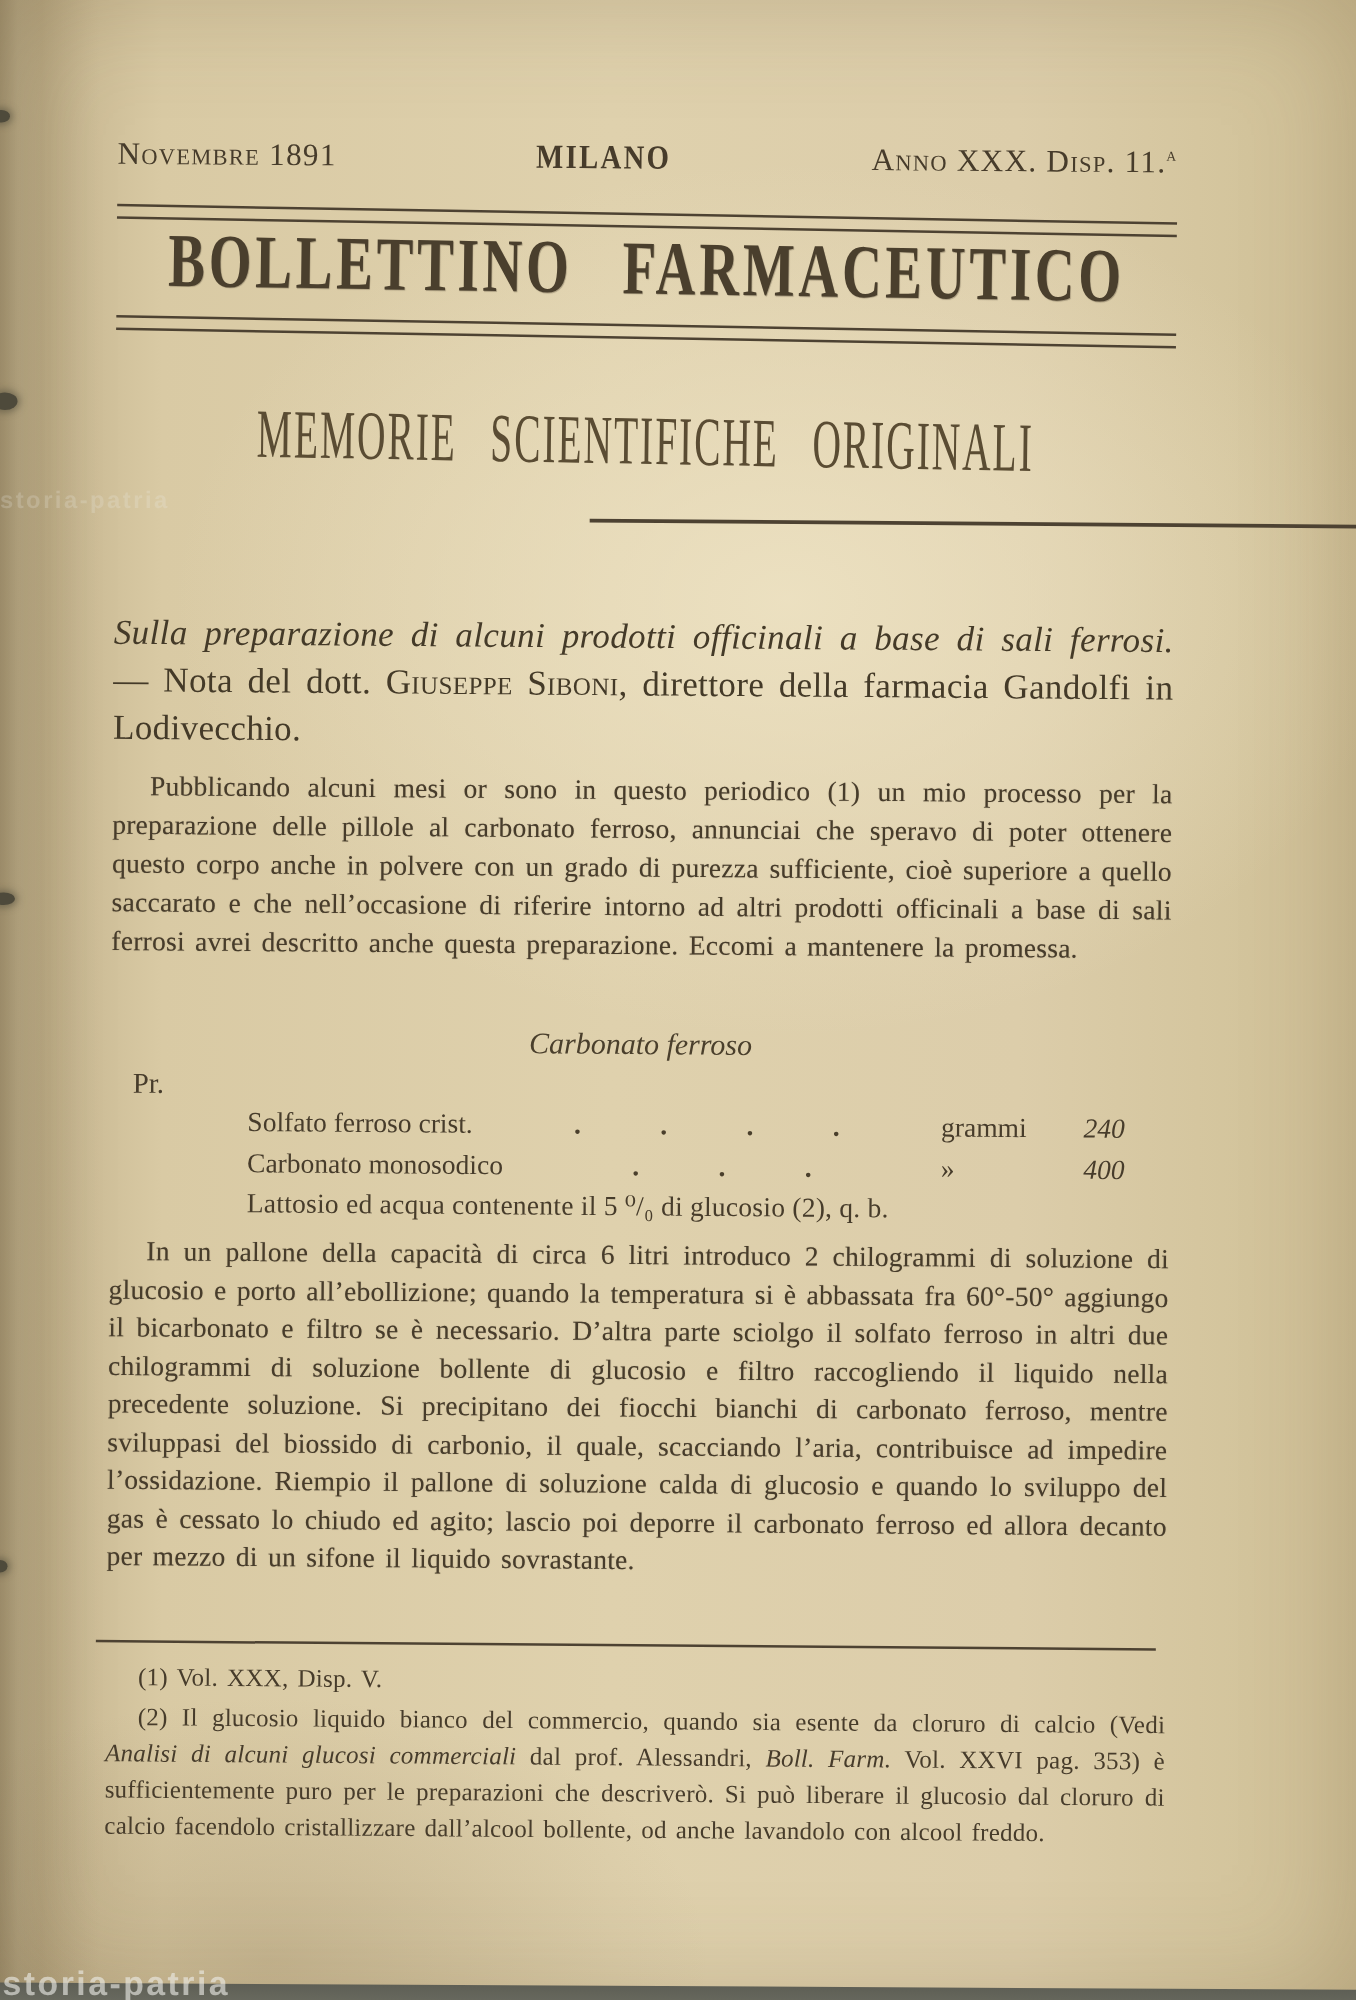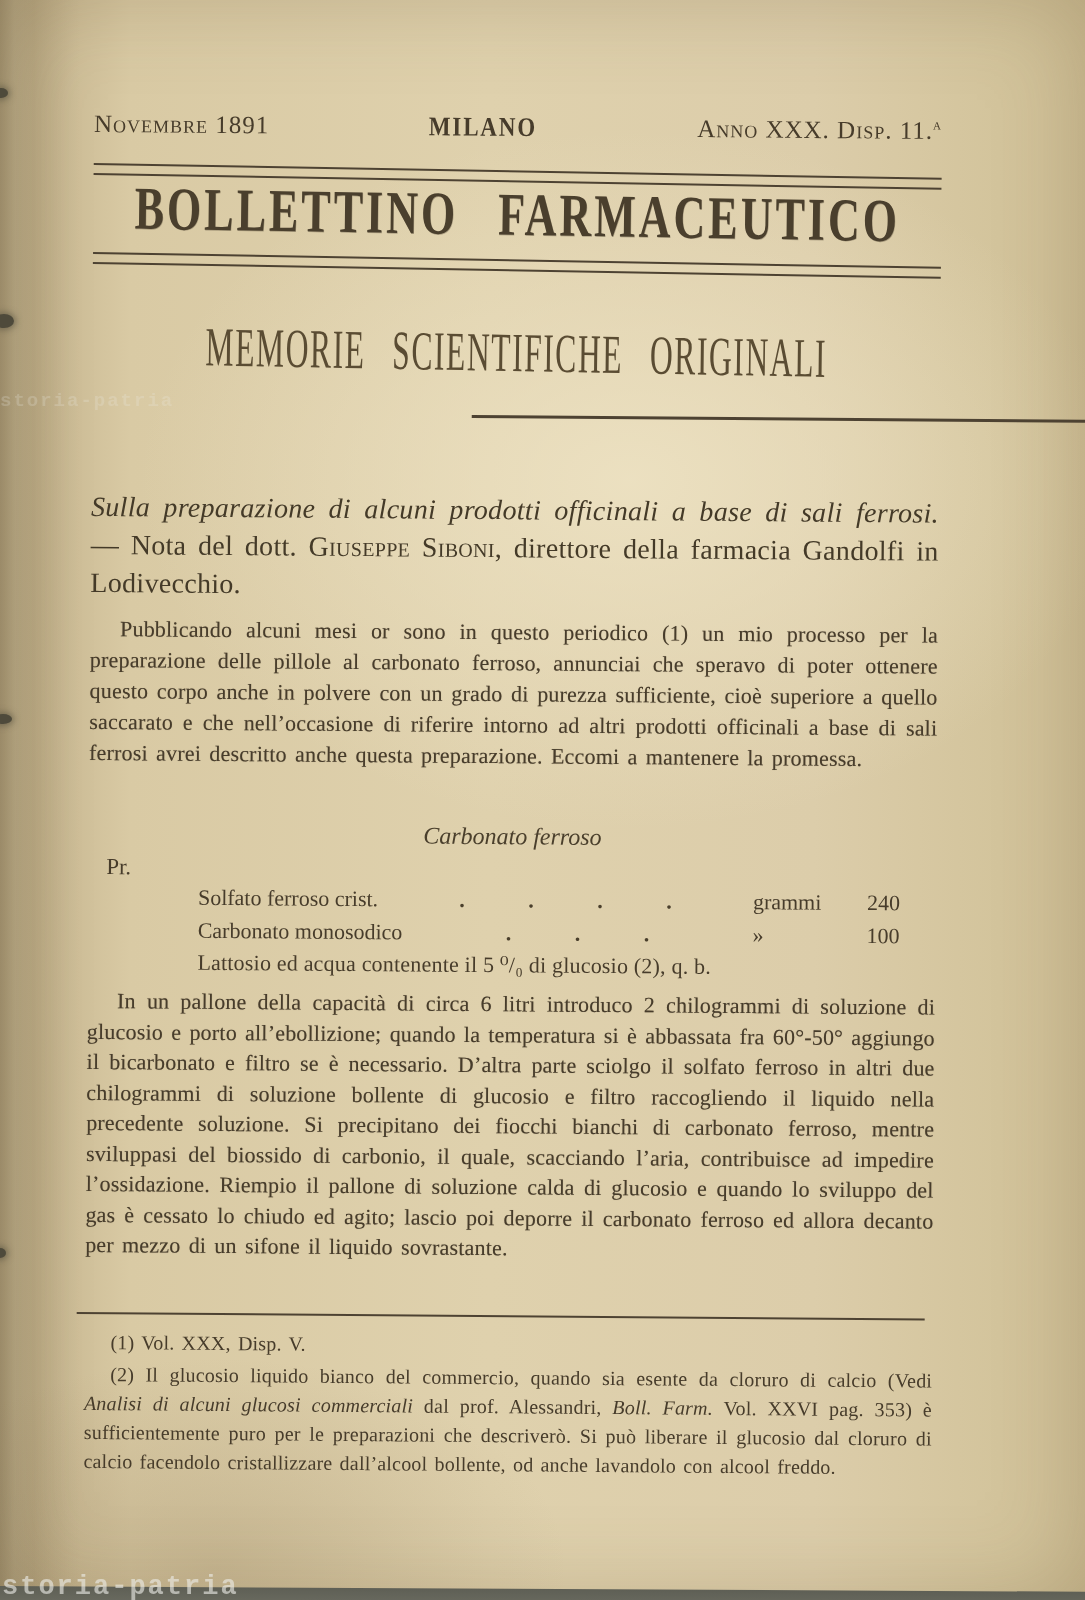--- a/index.html
+++ b/index.html
@@ -60,33 +60,33 @@
     letter-spacing:0.2px;word-spacing:2.5px;
     text-shadow:0 0 0.7px rgba(71,60,43,0.45);
   }
   .para2{line-height:30.5px;}
   .recipe-head{text-align:center;font-style:italic;font-size:24px;color:#4a3f2c;}
   .pr{font-size:23px;padding-left:18px;}
   .recipe-row{display:flex;align-items:baseline;font-size:22px;padding:0 36px 0 110px;box-sizing:border-box;}
   .recipe-row .lbl{flex:0 0 auto;}
   .recipe-row .leader{flex:1;text-align:center;word-spacing:58px;font-weight:bold;color:#4a3f2c;}
   .recipe-row .unit{flex:0 0 95px;text-align:left;}
-  .recipe-row .qty{flex:0 0 52px;text-align:right;}
+  .recipe-row .qty{flex:0 0 52px;text-align:right;font-style:italic;}
   .recipe-note{font-size:22px;padding-left:110px;letter-spacing:0.2px;}
   .fn-rule{width:200px;height:2px;background:#4d4232;left:-8px!important;}
   .fn{font-size:20px;line-height:29px;text-align:justify;letter-spacing:0.2px;word-spacing:2px;}
   .fn-indent{text-indent:26px;}
   .fn .it{font-style:italic;}
   .bottom-strip{
     position:absolute;left:-10px;top:1586px;width:1110px;height:22px;
     background:linear-gradient(180deg,#5e5f55,#6e6f64);
     transform:rotate(0.3deg);transform-origin:0 0;
   }
   .watermark{
-    position:absolute;font-family:Liberation Mono, monospace;
+    position:absolute;font-family:Liberation Sans, sans-serif;
     color:rgba(236,236,230,0.62);letter-spacing:2px;font-weight:bold;
   }
   .wm-bottom{left:2px;top:1572px;font-size:27px;z-index:5;}
   .wm-top{left:0px;top:390px;font-size:19px;opacity:0.35;}
 </style>
 </head>
 <body>
 
 <div class="page">
   <div class="binding-shade"></div>
@@ -127,21 +127,21 @@
     <div class="recipe-row" style="top:884px;">
       <span class="lbl">Solfato ferroso crist.</span>
       <span class="leader">. . . .</span>
       <span class="unit">grammi</span>
       <span class="qty">240</span>
     </div>
     <div class="recipe-row" style="top:917px;">
       <span class="lbl">Carbonato monosodico</span>
       <span class="leader">. . .</span>
       <span class="unit">»</span>
-      <span class="qty">100</span>
+      <span class="qty">400</span>
     </div>
     <div class="recipe-note" style="top:949px;">Lattosio ed acqua contenente il 5 ⁰/₀ di glucosio (2), q. b.</div>
 
     <div class="para para2" style="top:986px;">In un pallone della capacità di circa 6 litri introduco 2 chilogrammi di soluzione di glucosio e porto all’ebollizione; quando la temperatura si è abbassata fra 60°-50° aggiungo il bicarbonato e filtro se è necessario. D’altra parte sciolgo il solfato ferroso in altri due chilogrammi di soluzione bollente di glucosio e filtro raccogliendo il liquido nella precedente soluzione. Si precipitano dei fiocchi bianchi di carbonato ferroso, mentre sviluppasi del biossido di carbonio, il quale, scacciando l’aria, contribuisce ad impedire l’ossidazione. Riempio il pallone di soluzione calda di glucosio e quando lo sviluppo del gas è cessato lo chiudo ed agito; lascio poi deporre il carbonato ferroso ed allora decanto per mezzo di un sifone il liquido sovrastante.</div>
 
     <div class="fn-rule" style="top:1312px;"></div>
 
     <div class="fn" style="top:1328px;text-indent:26px;">(1) Vol. XXX, Disp. V.</div>
 
     <div class="fn fn-indent" style="top:1360px;">

